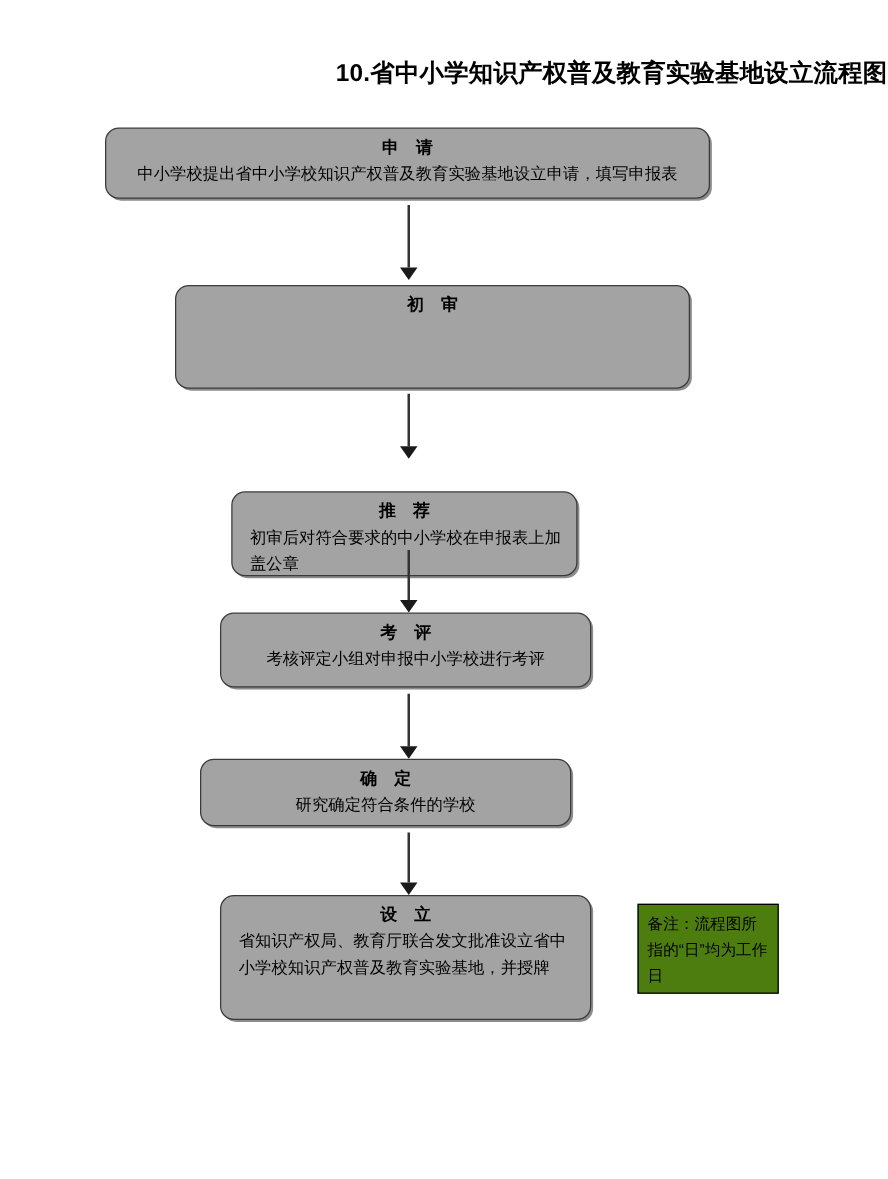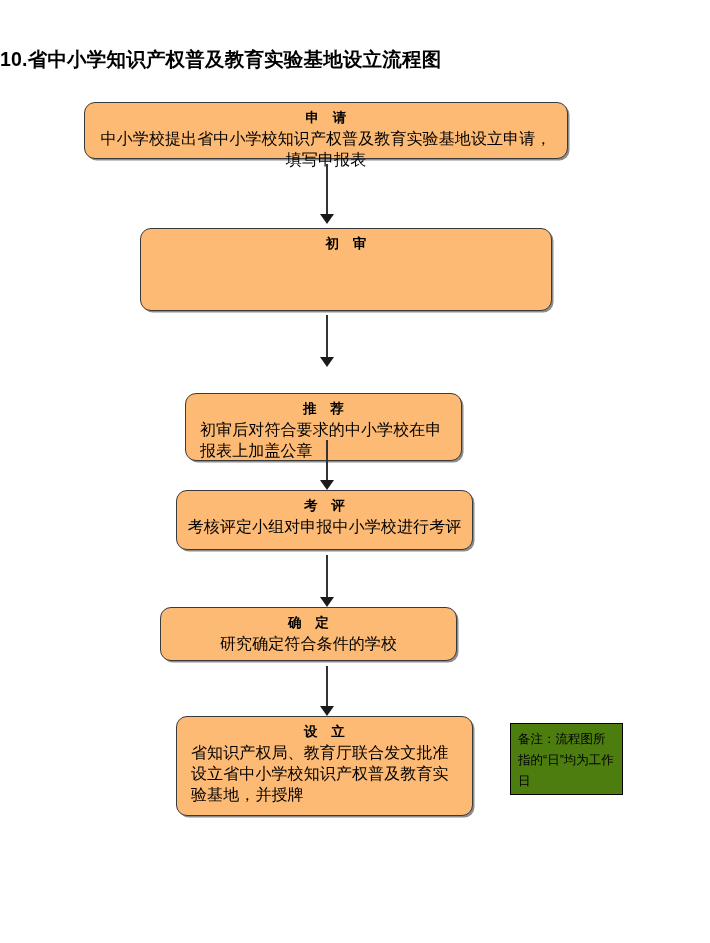--- a/index.html
+++ b/index.html
@@ -19,48 +19,48 @@
     background: #ffffff;
     overflow: hidden;
   }
 
   
   .page-title {
     position: absolute;
     left: 0;
     top: 46px;
     width: 710px;
-    text-align: left;
+    text-align: right;
     font-size: 19.5px;
     font-weight: bold;
     letter-spacing: 0.2px;
     line-height: 26px;
     white-space: nowrap;
   }
 
   
   .node {
     position: absolute;
     box-sizing: border-box;
-    background: #fdba74;
+    background: #a3a3a3;
     border: 1px solid #3a3a3a;
     border-radius: 11px;
     box-shadow: 2px 2px 0 -0.5px rgba(120,120,120,0.85);
     padding: 5px 10px 6px 10px;
   }
   .node-title {
     font-size: 13.5px;
     font-weight: bold;
     text-align: center;
     letter-spacing: 5px;
     line-height: 20px;
     text-indent: 5px;
   }
   .node-body {
-    font-size: 16px;
+    font-size: 13px;
     font-weight: normal;
     line-height: 21px;
     letter-spacing: 0.1px;
   }
   .node-body.center { text-align: center; }
   .node-body.left   { text-align: left; padding-left: 4px; }
 
   
   .arrow {
     position: absolute;

